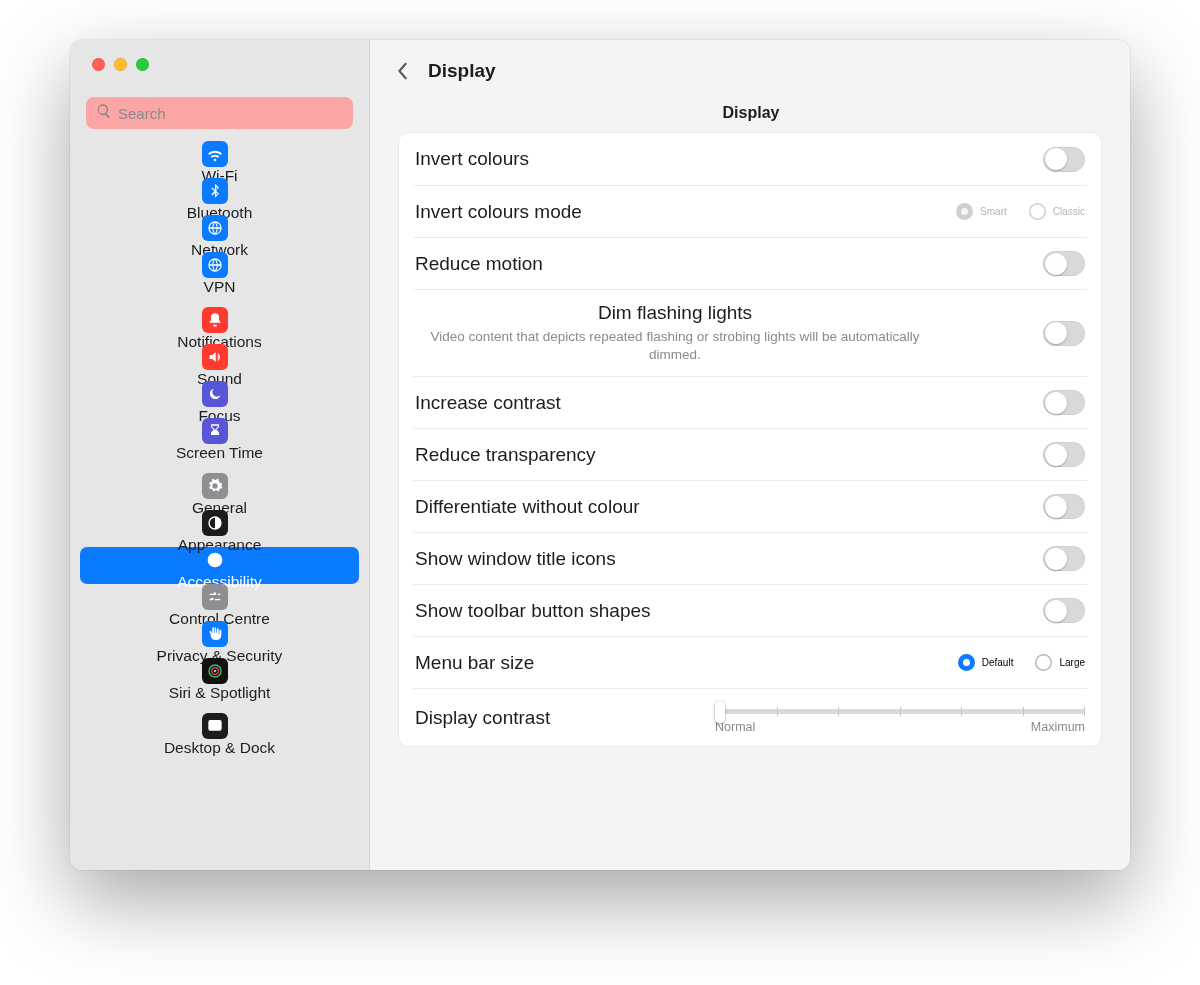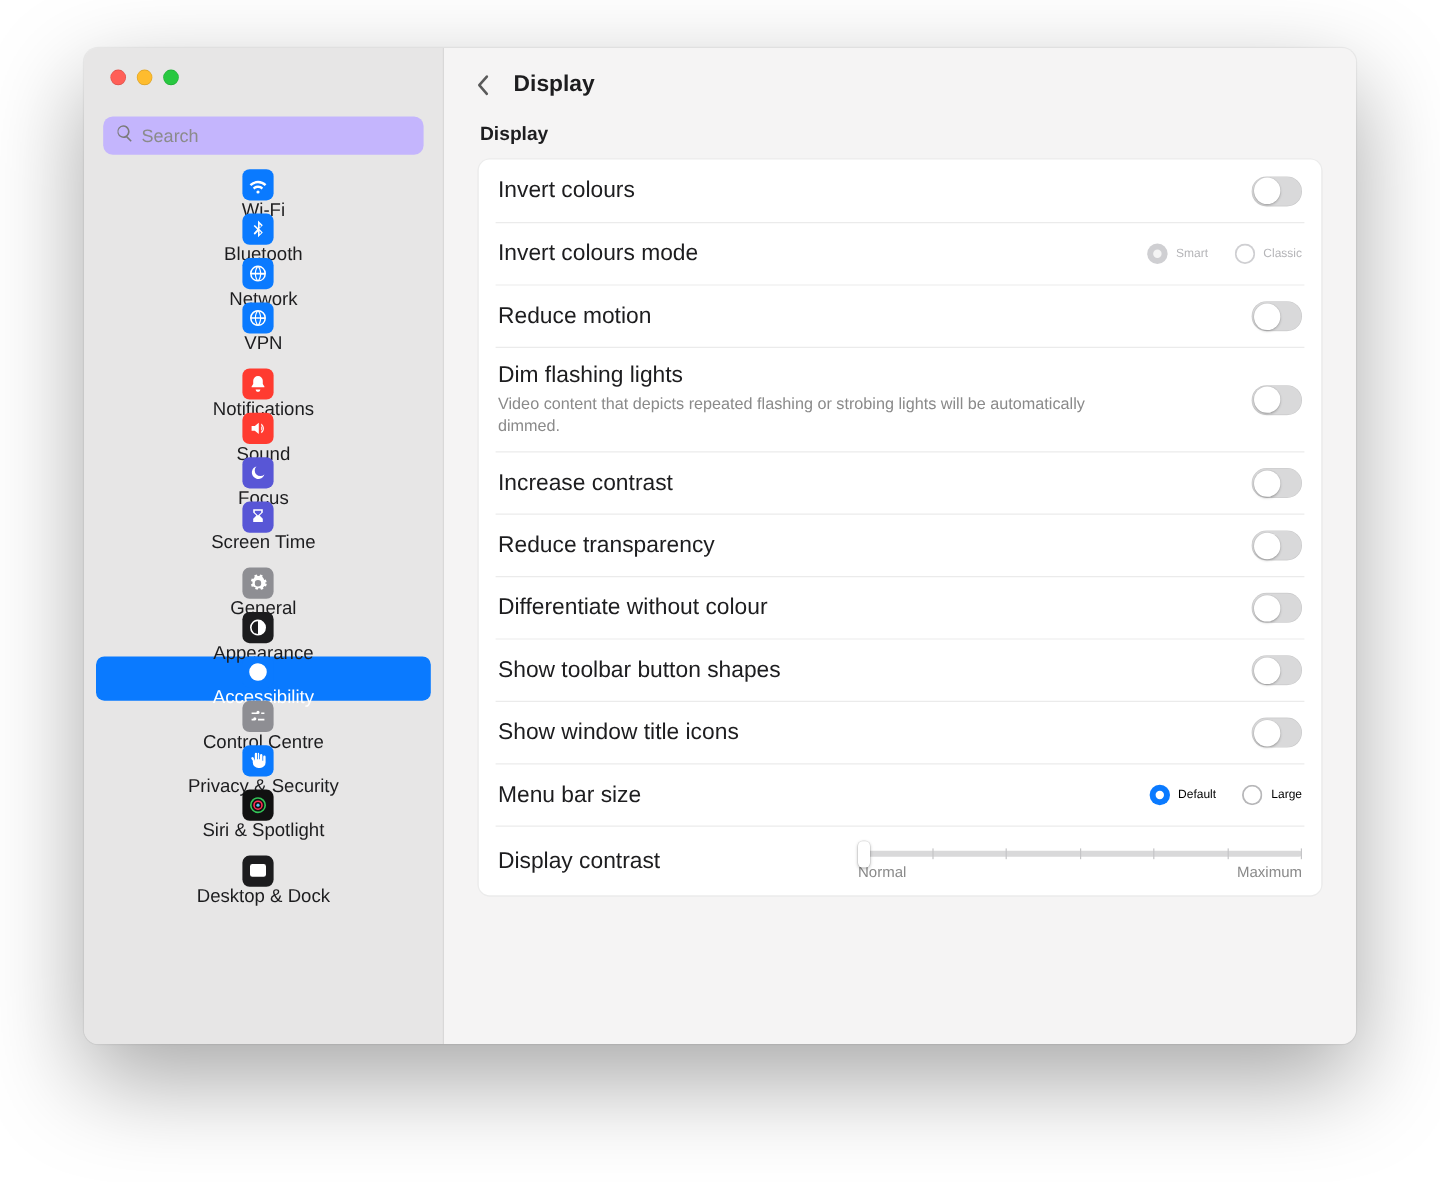--- a/index.html
+++ b/index.html
@@ -29,21 +29,21 @@
   }
   .traffic { display: flex; gap: 9px; padding: 18px 0 0 22px; }
   .dot { width: 13px; height: 13px; border-radius: 50%; }
   .dot.red { background: #FF5F57; box-shadow: inset 0 0 0 .5px rgba(0,0,0,.15); }
   .dot.yellow { background: #FEBC2E; box-shadow: inset 0 0 0 .5px rgba(0,0,0,.15); }
   .dot.green { background: #28C840; box-shadow: inset 0 0 0 .5px rgba(0,0,0,.15); }
 
   .search-wrap { padding: 26px 16px 10px 16px; }
   .search {
     display: flex; align-items: center;
-    background: #c4b5fd;
+    background: #fca5a5;
     border-radius: 8px;
     padding: 6px 10px; height: 32px;
     color: #7b7b7b;
   }
   .search svg { width: 16px; height: 16px; margin-right: 6px; fill: #7b7b7b; }
   .search input {
     border: none; outline: none; background: transparent;
     font-size: 15px; color: #333; flex: 1;
   }
   .search input::placeholder { color: #8b8b8b; }
@@ -65,20 +65,21 @@
     margin-right: 10px; flex: none;
     display: flex; align-items: center; justify-content: center;
   }
   .side-item .icon svg { width: 16px; height: 16px; }
 
   
   .main {
     flex: 1; background: #F5F4F4;
     display: flex; flex-direction: column;
     overflow: hidden;
+    text-align: center;
   }
   .title-row {
     display: flex; align-items: center; gap: 12px;
     padding: 18px 24px 14px 20px;
   }
   .back-btn {
     width: 26px; height: 26px; display:flex; align-items:center; justify-content:center;
     border-radius: 6px;
   }
   .back-btn svg { width: 14px; height: 18px; stroke: #5a5a5a; }
@@ -370,28 +371,28 @@
         </div>
 
         <div class="row">
           <div class="lbl">Differentiate without colour</div>
           <div class="toggle">
               <span class="knob"></span>
             </div>
         </div>
 
         <div class="row">
+          <div class="lbl">Show window title icons</div>
+          <div class="toggle">
+              <span class="knob"></span>
+            </div>
+        </div>
+
+        <div class="row">
           <div class="lbl">Show toolbar button shapes</div>
-          <div class="toggle">
-              <span class="knob"></span>
-            </div>
-        </div>
-
-        <div class="row">
-          <div class="lbl">Show window title icons</div>
           <div class="toggle">
               <span class="knob"></span>
             </div>
         </div>
 
         <div class="row">
           <div class="lbl">Menu bar size</div>
           <div class="radio-set" id="menu-bar-set">
               <div class="radio checked">
                 <span class="ring"></span>

